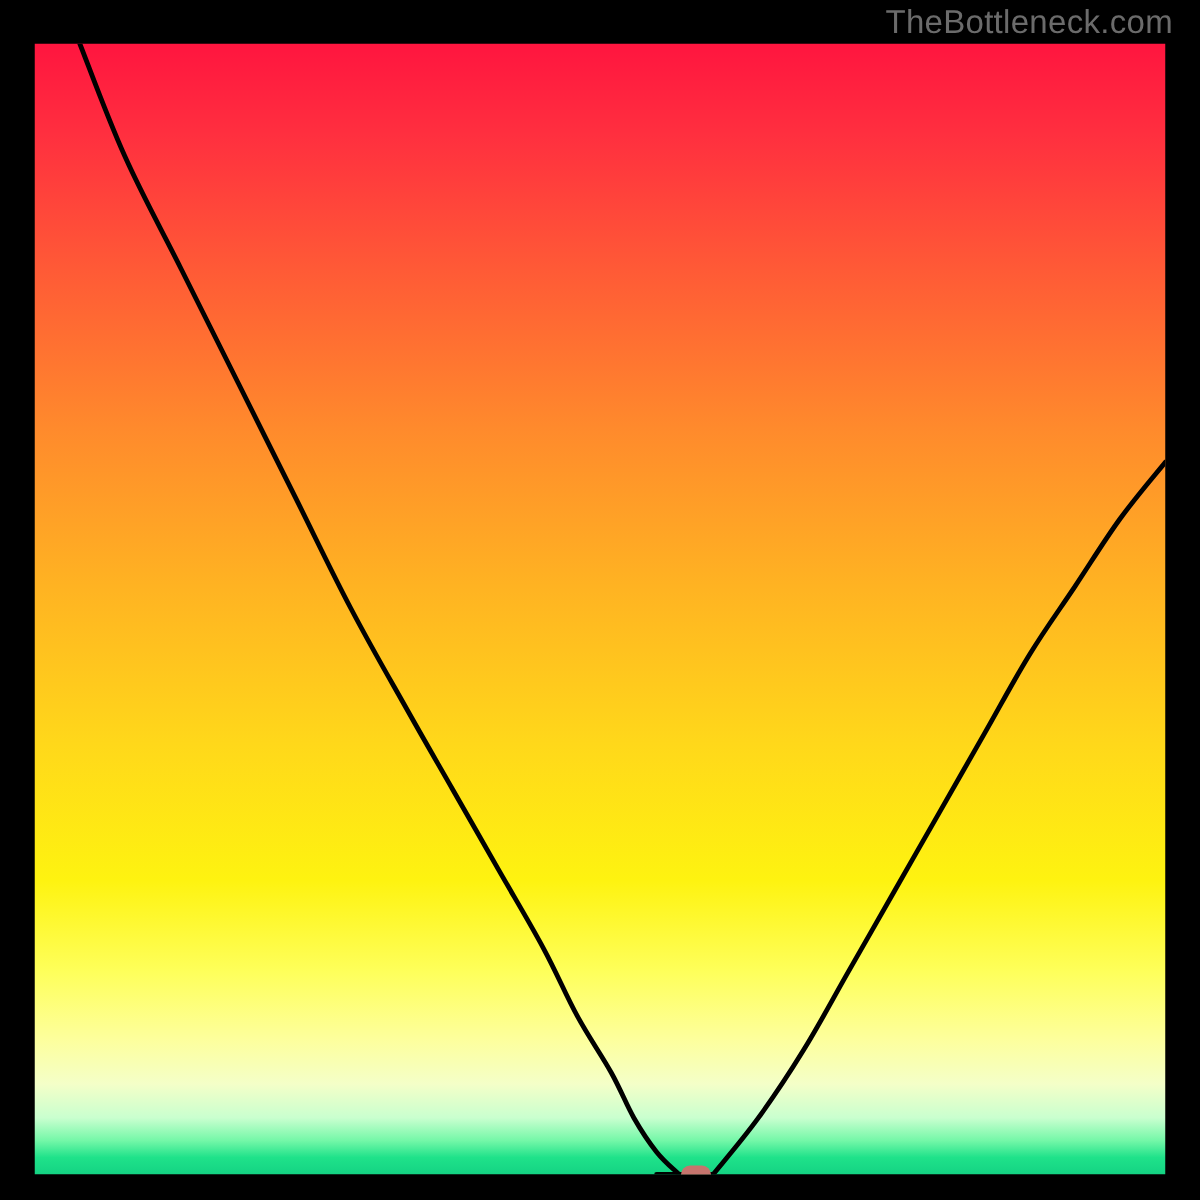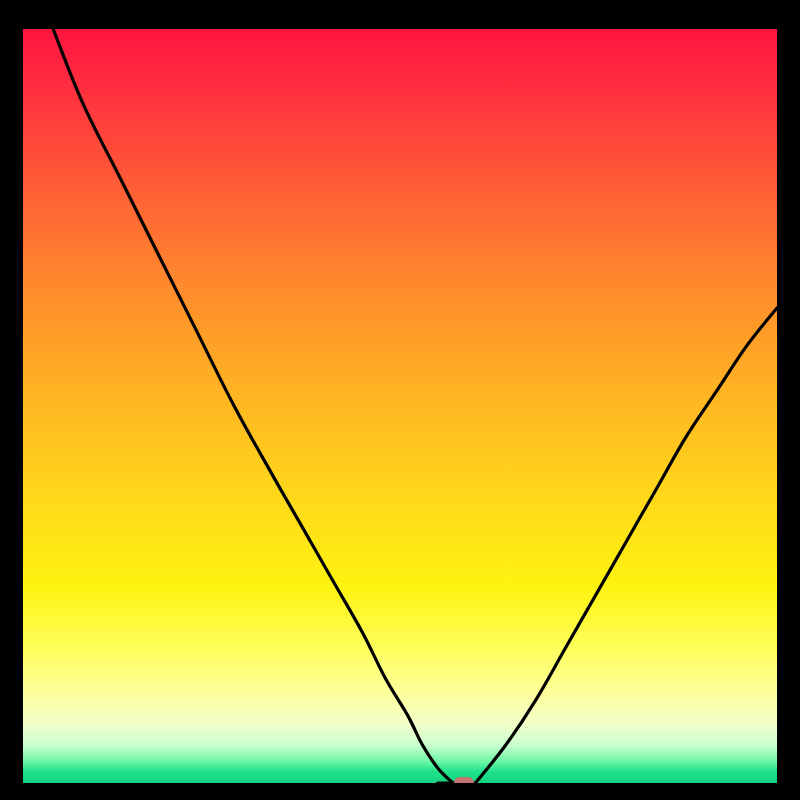--- a/index.html
+++ b/index.html
@@ -69,20 +69,21 @@
     background: #c6746d;
     transform: translate(-50%, -50%);
     z-index: 3;
   }
 </style>
 </head>
 <body>
 
 <div class="frame">
 
+  <div class="watermark">TheBottleneck.com</div>
 
   <div class="plot-area">
     <div class="gradient"></div>
 
     <svg class="curve" viewBox="0 0 754 754" preserveAspectRatio="none">
       <path d="M 30.16 0 C 35.5888 13.571999999999996, 48.105199999999996 48.255999999999986, 60.32 75.39999999999998 C 72.5348 102.54399999999997, 84.44800000000001 123.65599999999995, 98.02000000000001 150.79999999999995 C 111.59200000000001 177.94399999999996, 122.148 199.05600000000004, 135.72 226.20000000000005 C 149.292 253.34400000000005, 159.848 274.456, 173.42000000000002 301.6 C 186.99200000000002 328.744, 197.54800000000003 351.21320000000003, 211.12000000000003 377 C 224.69200000000004 402.78679999999997, 236.60520000000002 423.14480000000003, 248.82000000000002 444.86 C 261.0348 466.5752, 268.1224 478.6392, 278.98 497.64 C 289.8376 516.6408, 298.2824 531.4191999999999, 309.14 550.42 C 319.9976 569.4208, 329.7996 585.5564, 339.3 603.2 C 348.8004 620.8436, 353.7768 633.5107999999999, 361.91999999999996 648.4399999999999 C 370.06319999999994 663.3692, 377.754 673.9252, 384.54 686.14 C 391.326 698.3548, 394.1912 706.7995999999999, 399.62 716.3 C 405.0488 725.8004, 409.2712000000001 732.1339999999999, 414.70000000000005 738.92 C 420.1288 745.706, 427.06559999999996 751.2856, 429.78 754" fill="none" stroke="#000" stroke-width="3.2" stroke-linecap="round" stroke-linejoin="round"></path>
       <path d="M 414.70000000000005 754 L 452.4 754" fill="none" stroke="#000" stroke-width="3.2" stroke-linecap="round" stroke-linejoin="round"></path>
       <path d="M 452.4 754 C 457.8288 747.2139999999999, 471.7024 731.2292, 482.56 716.3 C 493.4176 701.3707999999999, 501.86240000000004 688.7035999999999, 512.72 671.06 C 523.5776000000001 653.4164, 532.0224000000001 637.2808, 542.88 618.28 C 553.7375999999999 599.2792, 562.1823999999999 584.5008, 573.04 565.5 C 583.8976 546.4992, 592.3424 531.7208, 603.2 512.72 C 614.0576000000001 493.7192, 622.5024000000001 478.9408, 633.36 459.94 C 644.2176 440.93919999999997, 652.6623999999999 424.80359999999996, 663.52 407.15999999999997 C 674.3776 389.5164, 682.8224000000001 378.2064, 693.6800000000001 361.91999999999996 C 704.5376 345.63359999999994, 712.9824 331.6092, 723.8399999999999 316.68 C 734.6975999999999 301.7508, 748.5712 285.766, 754 278.98" fill="none" stroke="#000" stroke-width="3.2" stroke-linecap="round" stroke-linejoin="round"></path>
     </svg>
 

